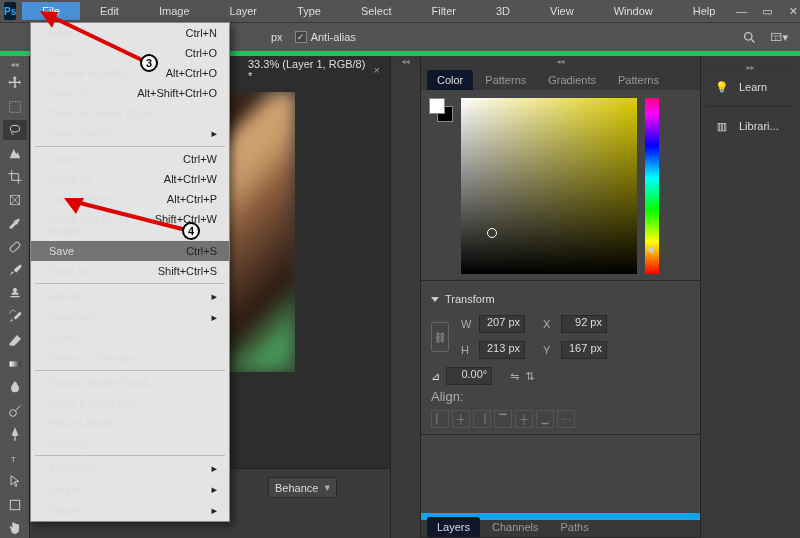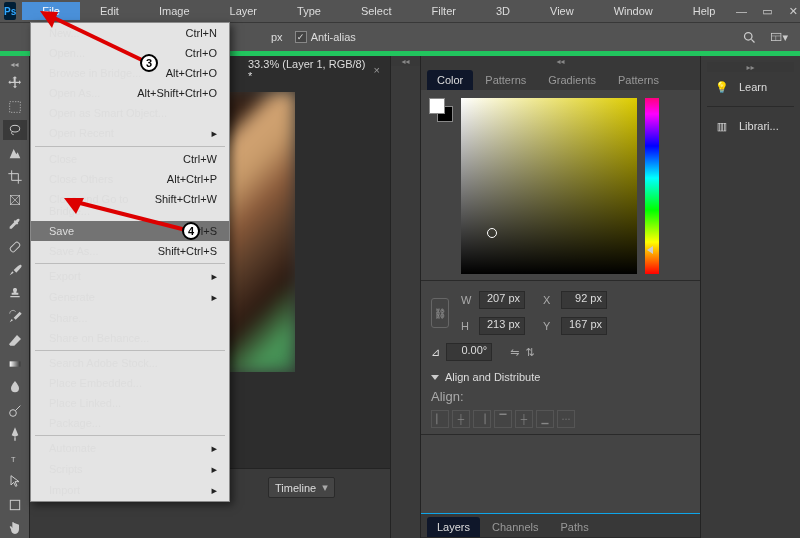--- a/index.html
+++ b/index.html
@@ -64,21 +64,21 @@
 .link-icon{width:18px;height:30px;border:1px solid #666;border-radius:3px;display:flex;align-items:center;justify-content:center;font-size:10px;color:#aaa;margin-right:4px}
 .sidebar-right{width:100px;background:#3a3a3a;border-left:1px solid #232323;padding:6px}
 .sr-item{display:flex;align-items:center;gap:8px;padding:6px;color:#ccc}
 .sr-icon{width:18px;height:18px;display:flex;align-items:center;justify-content:center}
 .sep-right{height:1px;background:#2a2a2a;margin:4px 0}
 .arrow{position:absolute;z-index:30}
 .arrow-line{stroke:#d00;stroke-width:4;fill:none}
 .arrow-head{fill:#d00}
 .marker{position:absolute;z-index:31;width:18px;height:18px;border-radius:50%;background:#fff;border:2px solid #000;display:flex;align-items:center;justify-content:center;color:#000;font-weight:bold;font-size:11px}
 .layers-panel{margin-top:auto}
-.layers-panel .panel-tabs{border-top:1px solid #0ea5e9}
+.layers-panel .panel-tabs{border-top:7px solid #0ea5e9}
 .panel-collapse{width:100%;height:10px;background:#383838;display:flex;align-items:center;justify-content:center;font-size:8px;color:#888}
 .align-icons-row{display:flex;gap:3px;margin-top:6px}
 .align-icn{width:18px;height:18px;border:1px solid #555;display:flex;align-items:center;justify-content:center;font-size:9px;color:#888}
 </style>
 </head>
 <body>
 
 <div class="menubar">
   <div class="ps-logo">Ps</div>
   <div id="menu-items" style="display: flex;">
@@ -252,21 +252,21 @@
       </div>
     </div>
     <div class="canvas-wrap">
       <div class="canvas">
         <div class="blur-area"></div>
         <div class="timestamp">, 9:12PM</div>
       </div>
     </div>
     <div class="bottom-timeline">
       <div class="timeline-sel">
-        <span>Timeline</span>
+        <span>Behance</span>
           <span style="color:#aaa">▾</span>
       </div>
     </div>
   </div>
 
   <div class="panel-dock">
     <div class="panel-collapse">◂◂</div>
   </div>
 
   <div class="panel-stack">
@@ -289,20 +289,23 @@
         </div>
         <div style="position:relative">
           <div class="hue-strip"></div>
           <div class="hue-arrow"></div>
         </div>
       </div>
     </div>
 
     <div class="panel props-panel">
       <div class="panel-body">
+        <div class="section-head">
+            <span>Transform</span>
+          </div>
         <div style="display:flex;align-items:center;gap:8px">
           <div class="link-icon">⛓</div>
           <div>
             <div class="prop-row">
                 <span class="prop-label">W</span>
                 <span class="prop-input">207 px</span>
                 <span class="prop-label" style="margin-left:12px">X</span>
                 <span class="prop-input">92 px</span>
               </div>
             <div class="prop-row">
@@ -312,23 +315,20 @@
                 <span class="prop-input">167 px</span>
               </div>
           </div>
         </div>
         <div class="prop-row">
             <span>⊿</span>
             <span class="prop-input">0.00°</span>
           <span style="margin-left:12px;color:#aaa">⇋</span>
           <span style="color:#aaa">⇅</span>
         </div>
-        <div class="section-head">
-            <span>Align and Distribute</span>
-          </div>
         <div style="color:#aaa;font-size:13px">Align:</div>
         <div class="align-icons-row">
           <span class="align-icn">▏</span>
           <span class="align-icn">┼</span>
           <span class="align-icn">▕</span>
           <span class="align-icn">▔</span>
           <span class="align-icn">┼</span>
           <span class="align-icn">▁</span>
           <span class="align-icn">⋯</span>
         </div>
@@ -381,20 +381,24 @@
     </div>
     <div class="dm-item">
       <span>Open Recent</span>
       <span class="dm-sub">▸</span>
     </div>
     <div class="dm-sep"></div>
     <div class="dm-item">
       <span>Close</span>
       <span class="dm-sub">Ctrl+W</span>
     </div>
+    <div class="dm-item">
+      <span>Close All</span>
+      <span class="dm-sub">Alt+Ctrl+W</span>
+    </div>
     <div class="dm-item disabled">
       <span>Close Others</span>
       <span class="dm-sub">Alt+Ctrl+P</span>
     </div>
     <div class="dm-item">
       <span>Close and Go to Bridge...</span>
       <span class="dm-sub">Shift+Ctrl+W</span>
     </div>
     <div class="dm-item highlighted">
       <span>Save</span>

